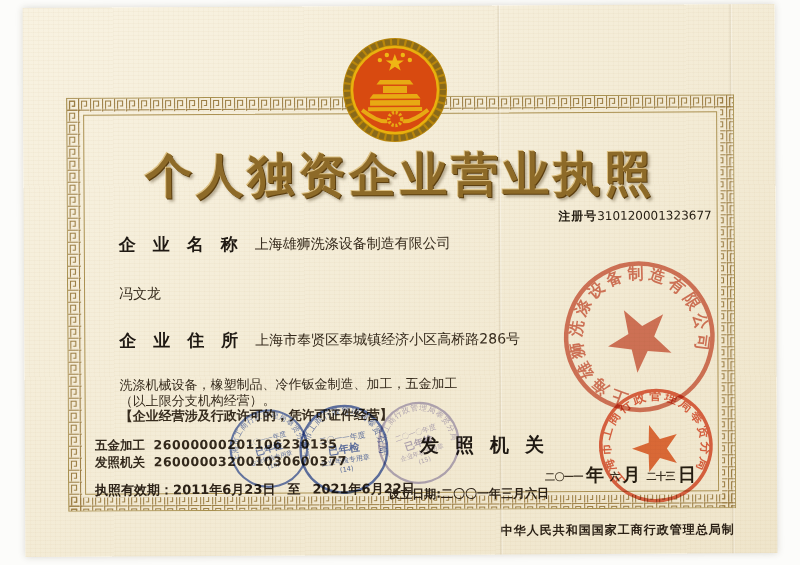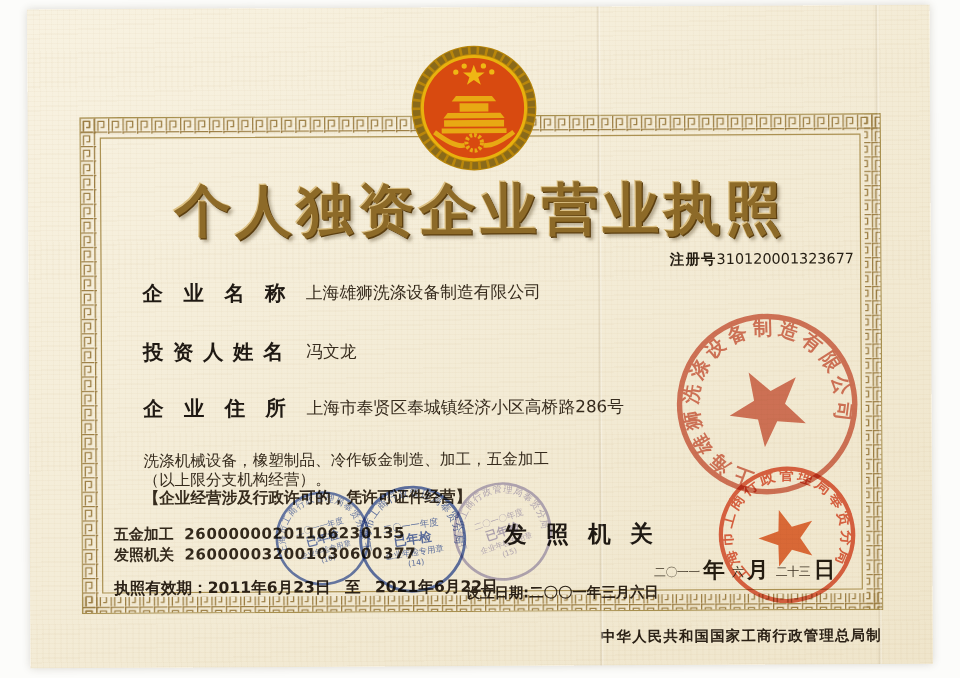--- a/index.html
+++ b/index.html
@@ -40,21 +40,21 @@
   .row .val { font-size:14px; color:#362b1d; padding-top:3px; }
   .scope-vals { font-size:13px; color:#362b1d; padding-top:3px; line-height:15.5px; }
   .issuer { position:absolute; left:395px; top:427px; font-size:19px; font-weight:bold; letter-spacing:16px; color:#1f1913; white-space:nowrap; }
   .smallblock { position:absolute; left:70px; font-size:12.5px; font-weight:bold; color:#33291c; white-space:nowrap; }
   .smallblock .num { font-weight:bold; letter-spacing:.5px; }
   .validity { position:absolute; left:70px; top:474px; font-size:13px; font-weight:bold; color:#2b2116; white-space:nowrap; }
   .validity .sep { margin:0 12px; }
   .establish { position:absolute; left:363px; top:480px; font-size:12px; font-weight:bold; color:#2b2116; white-space:nowrap; }
   .issuedate { position:absolute; left:520px; top:458px; display:flex; align-items:flex-end; color:#241c10; white-space:nowrap; }
   .issuedate .unit { font-size:18px; font-weight:bold; margin:0 6px 0 3px; }
-  .issuedate .fill { font-size:10px; font-weight:normal; color:#3b3122; padding-bottom:3px; letter-spacing:-0.5px; }
+  .issuedate .fill { font-size:10px; font-weight:bold; color:#3b3122; padding-bottom:3px; letter-spacing:-0.5px; }
   .footer { position:absolute; left:420px; top:517px; width:345px; text-align:center;
     font-size:12px; font-weight:bold; letter-spacing:1px; color:#2b2116; white-space:nowrap; }
   .stamp { position:absolute; mix-blend-mode:multiply; pointer-events:none; }
   .stamp text { font-family:"DejaVu Sans","Liberation Sans",sans-serif; }
 </style>
 </head>
 <body>
 
 <div class="paper">
 
@@ -101,21 +101,20 @@
 
   <div class="regline">
     <span class="lbl">注册号</span><span>310120001323677</span>
   </div>
 
   <div class="row sp4" style="top:226px;">
     <span class="lbl">企业名称</span>
     <span class="val">上海雄狮洗涤设备制造有限公司</span>
   </div>
   <div class="row sp5" style="top:275px;">
-    <span class="lbl">投资人姓名</span>
     <span class="val">冯文龙</span>
   </div>
   <div class="row sp4" style="top:322px;">
     <span class="lbl">企业住所</span>
     <span class="val">上海市奉贤区奉城镇经济小区高桥路286号</span>
   </div>
   <div class="row sp7" style="top:367px;">
     <span class="scope-vals">
       <span style="display:block">洗涤机械设备，橡塑制品、冷作钣金制造、加工，五金加工</span>
       <span style="display:block">（以上限分支机构经营）。</span>

